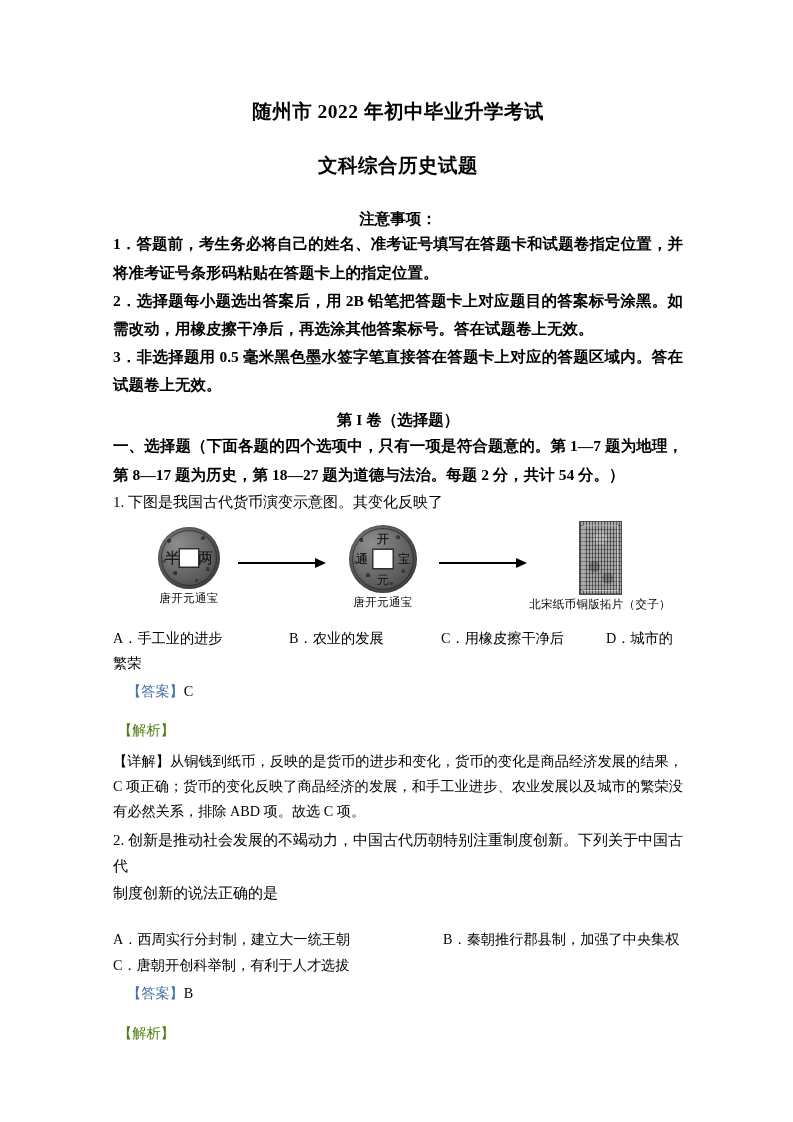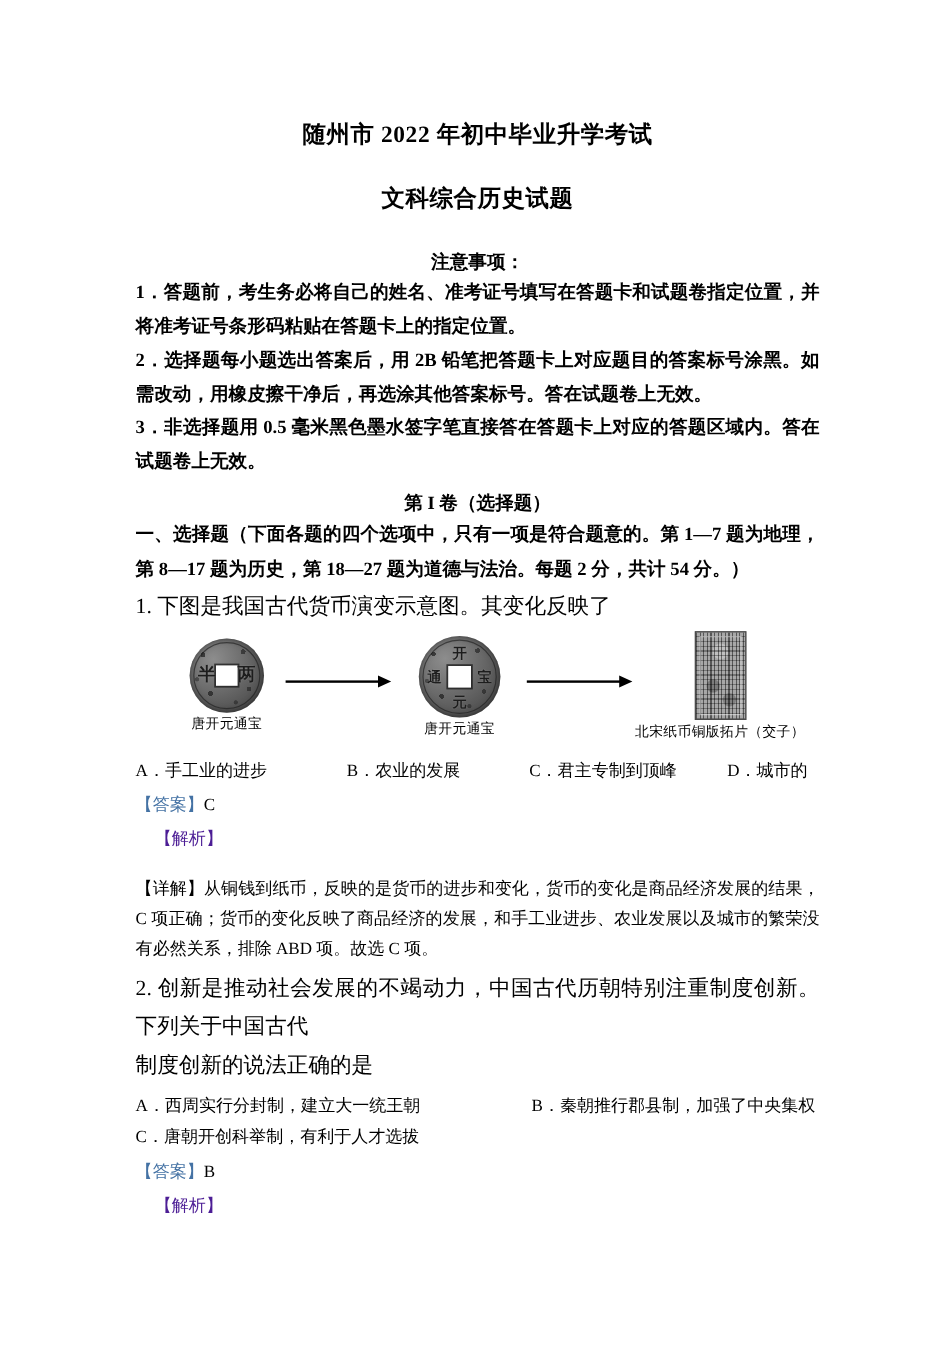--- a/index.html
+++ b/index.html
@@ -67,21 +67,21 @@
   .section-intro {
     font-weight: bold;
     font-size: 15.5px;
     line-height: 1.82;
     text-align: justify;
     margin: 0;
   }
 
   
   .q-stem {
-    font-size: 18px;
+    font-size: 15px;
     line-height: 1.78;
     text-align: justify;
     margin: 0;
     margin-top: 4px;
   }
   .q-stem-tight { margin-top: 0; }
 
   
   .figure {
     margin-top: 9px;
@@ -199,39 +199,39 @@
     font-size: 14.2px;
     line-height: 1.78;
     margin: 0;
     margin-top: 2px;
   }
   .opts-grid {
     display: grid;
     grid-template-columns: 330px 1fr;
     font-size: 14.2px;
     line-height: 1.86;
-    margin-top: 6px;
+    margin-top: 19px;
   }
   .opt-cell { white-space: nowrap; }
 
   
   .ans-line {
     font-size: 14.2px;
     line-height: 1.78;
-    margin: 0;
+    margin: 14px;
     margin-top: 3px;
   }
   .tag {
     color: #4472a4;
   }
   .tag-only {
-    color: #4c1d95;
-    font-size: 14.2px;
-    line-height: 1.78;
-    margin: 16px;
+    color: #4d7c0f;
+    font-size: 14.2px;
+    line-height: 1.78;
+    margin: 5px;
     margin-top: 3px;
   }
   .ans-val { color: #000; }
   .analysis {
     font-size: 14.2px;
     line-height: 1.78;
     text-align: justify;
     margin: 0;
     margin-top: 3px;
   }
@@ -292,22 +292,23 @@
       <div class="fig-item" style="left:402px; top:-4px; width:170px;">
         <div class="note" style="width:41px; height:72px;">
           <div class="note-inner"></div>
         </div>
         <div class="fig-caption">北宋纸币铜版拓片（交子）</div>
       </div>
 
     </div>
 
     <div class="opts-flow">
-      <span style="display:inline-block; width:176px;">A．手工业的进步</span><span style="display:inline-block; width:152px;">B．农业的发展</span><span style="display:inline-block; width:165px;">C．君主专制到顶峰</span><span>D．城市的</span>
+      <span style="display:inline-block; width:176px;">A．手工业的进步</span><span style="display:inline-block; width:152px;">B．农业的发展</span><span style="display:inline-block; width:165px;">C．用橡皮擦干净后</span><span>D．城市的</span>
     </div>
+    <div class="opts-flow" style="margin-top:0;">繁荣</div>
 
     <p class="ans-line">
       <span class="tag">【答案】</span><span class="ans-val">C</span>
     </p>
     <p class="tag-only">【解析】</p>
     <p class="analysis">【详解】从铜钱到纸币，反映的是货币的进步和变化，货币的变化是商品经济发展的结果，C 项正确；货币的变化反映了商品经济的发展，和手工业进步、农业发展以及城市的繁荣没有必然关系，排除 ABD 项。故选 C 项。</p>
 
     <p class="q-stem" style="margin-top:2px;">2. 创新是推动社会发展的不竭动力，中国古代历朝特别注重制度创新。下列关于中国古代</p>
     <p class="q-stem" style="margin-top:0;">制度创新的说法正确的是</p>
 

